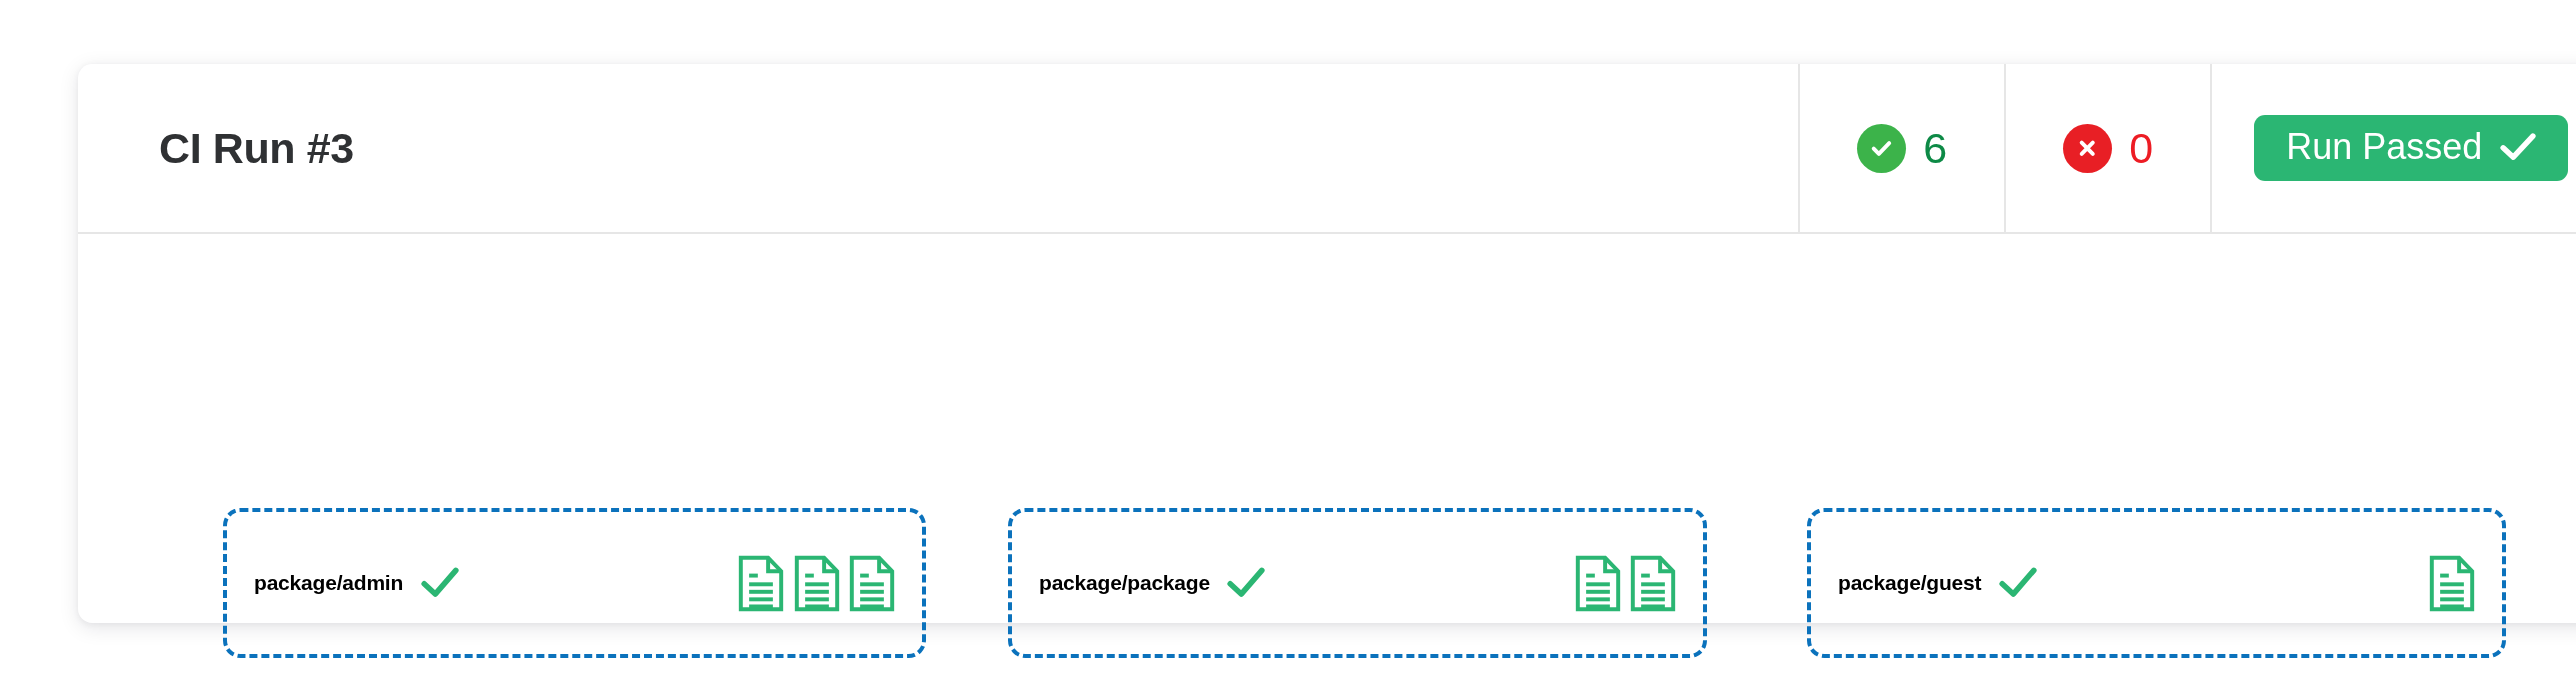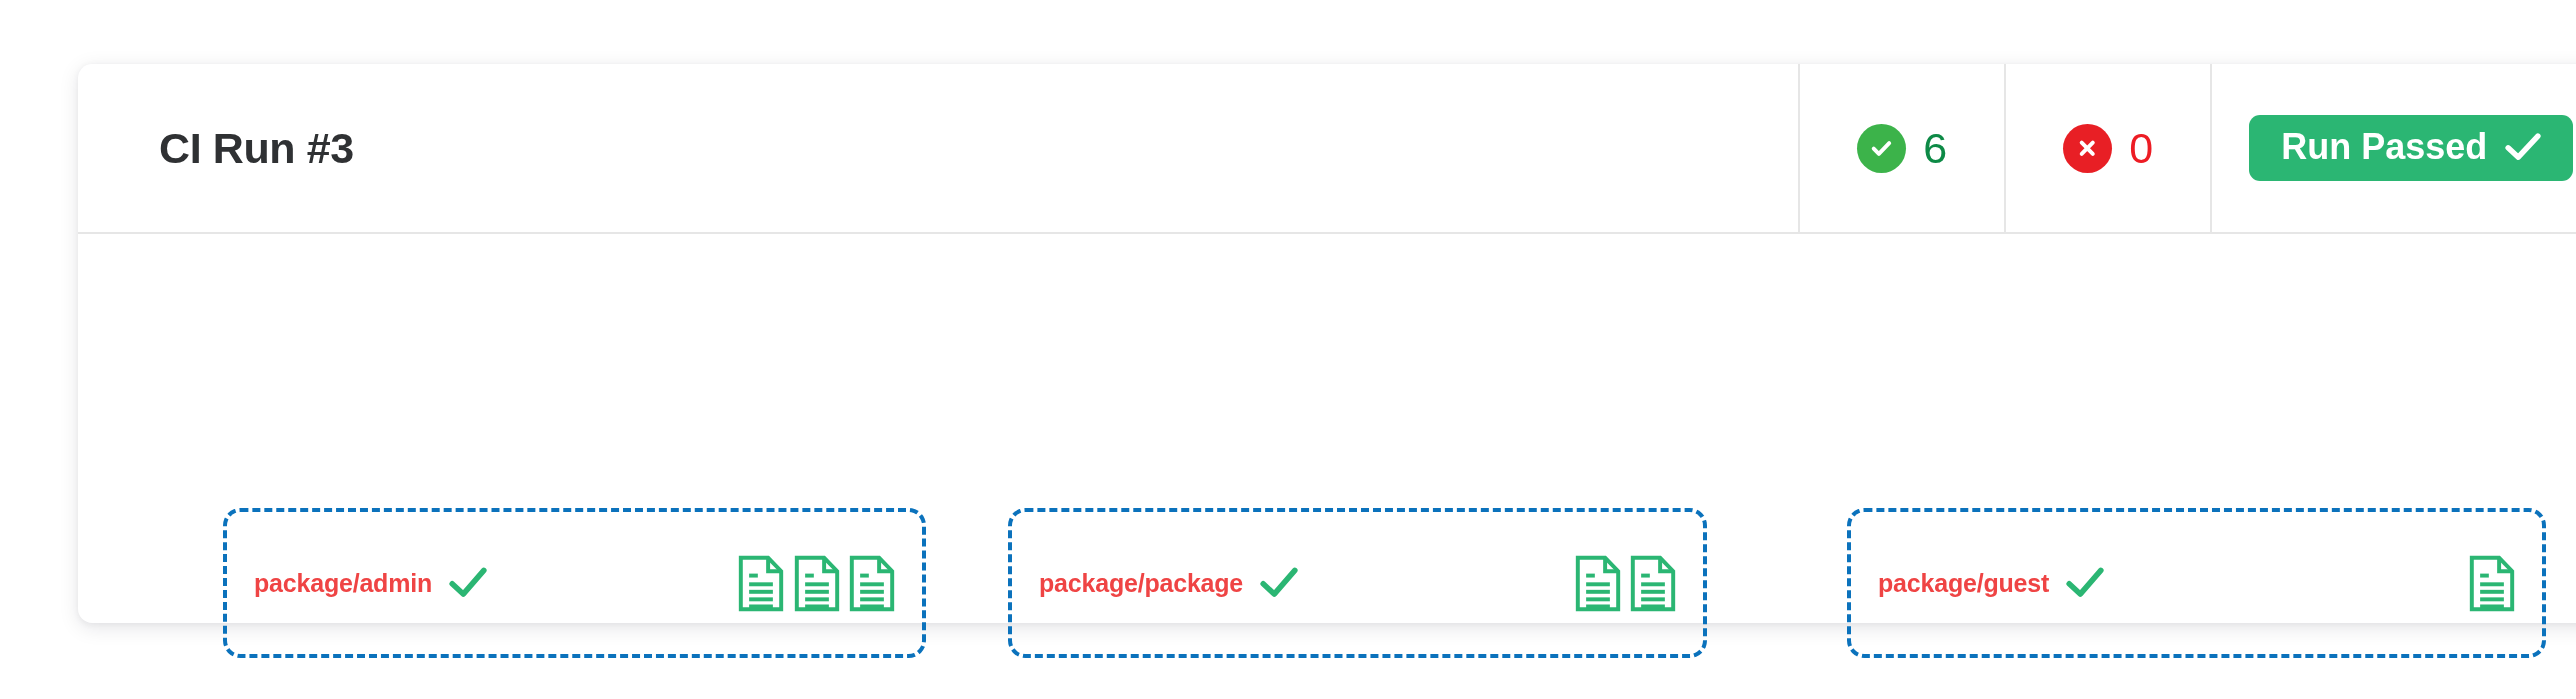--- a/index.html
+++ b/index.html
@@ -95,21 +95,21 @@
 
   .status-pill {
     display: inline-flex;
     align-items: center;
     gap: 17.4px;
     background: #2bb673;
     color: #ffffff;
     border-radius: 11px;
     padding: 14.2px 32px 16px 32px;
     font-size: 36px;
-    font-weight: 700;
+    font-weight: 400;
     line-height: 1;
     white-space: nowrap;
     border: none;
     cursor: pointer;
     font-family: inherit;
   }
   .status-pill svg { display: block; flex: 0 0 auto; }
 
   
   .card-body {
@@ -127,23 +127,23 @@
     padding: 0 27px;
     gap: 0;
   }
   .pkg-label-wrap {
     display: flex;
     align-items: center;
     gap: 17.4px;
     flex: 0 0 auto;
   }
   .pkg-name {
-    font-size: 25px;
+    font-size: 21px;
     font-weight: 700;
-    color: #ef4444;
+    color: #000000;
     white-space: nowrap;
     letter-spacing: -0.2px;
   }
   .pkg-check svg { display: block; }
   .doc-list {
     display: flex;
     align-items: center;
     gap: 9.5px;
     margin-left: auto;
     flex: 0 0 auto;
@@ -268,21 +268,21 @@
                 <path d="M38 3.5 V20.5 H54.5" fill="none" stroke="#2bb673" stroke-width="5" stroke-linejoin="miter"></path>
                 <path d="M14 26 H25" stroke="#2bb673" stroke-width="5" stroke-linecap="butt"></path>
                 <path d="M14 37 H44" stroke="#2bb673" stroke-width="5" stroke-linecap="butt"></path>
                 <path d="M14 46.5 H44" stroke="#2bb673" stroke-width="5" stroke-linecap="butt"></path>
                 <path d="M14 56 H44" stroke="#2bb673" stroke-width="5" stroke-linecap="butt"></path>
                 <path d="M14 65 H44" stroke="#2bb673" stroke-width="5" stroke-linecap="butt"></path>
               </svg>
             </span>
           </div>
         </div>
-        <div class="pkg-box" style="left: 1769px; width: 699px; border-color: rgb(11, 114, 188);">
+        <div class="pkg-box" style="left: 1729px; width: 699px; border-color: rgb(11, 114, 188);">
           <div class="pkg-label-wrap">
             <span class="pkg-name">package/guest</span>
             <span class="pkg-check">
               <svg width="38" height="32" viewBox="0 0 48 40" aria-hidden="true">
                 <path d="M4 21 L18 34 L44 4" fill="none" stroke="#2bb673" stroke-width="7" stroke-linecap="round" stroke-linejoin="round"></path>
               </svg>
             </span>
           </div>
           <div class="doc-list">
             <span class="doc-icon">

